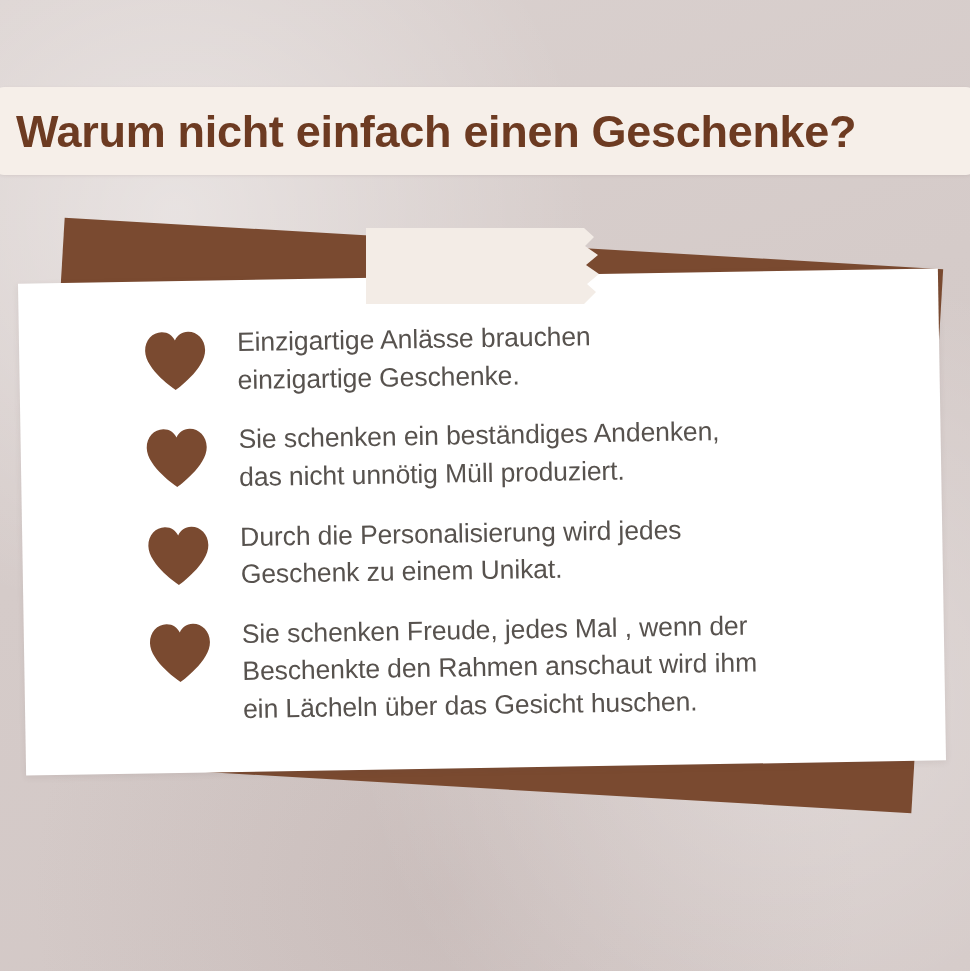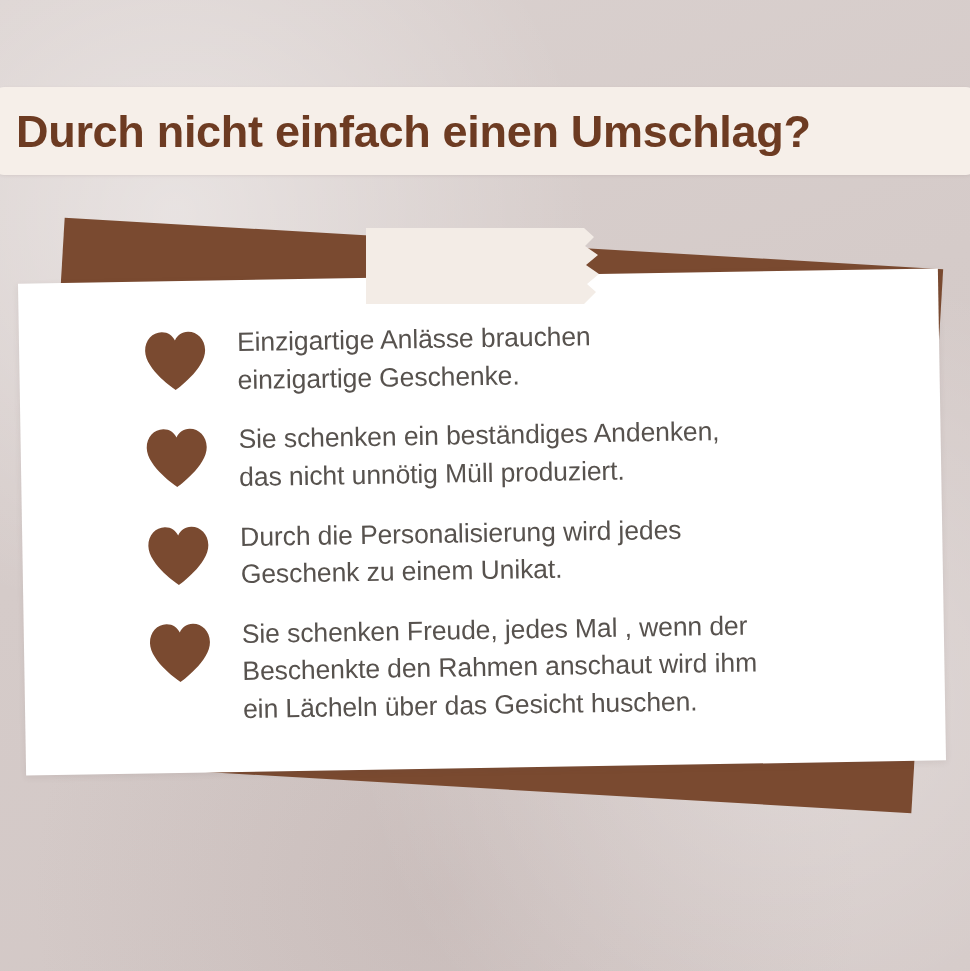--- a/index.html
+++ b/index.html
@@ -121,21 +121,21 @@
   }
 </style>
 </head>
 <body>
 
 <div id="poster">
 
   <div class="bg-texture"></div>
 
   <div class="title-band">
-    <div class="title-text">Durch nicht einfach einen Umschlag?</div>
+    <div class="title-text">Warum nicht einfach einen Geschenke?</div>
   </div>
 
   <div class="brown-card"></div>
 
   <div class="note-card">
 
     <div class="bullet-list">
 
       <div class="bullet-row">
         <span class="heart-icon">

